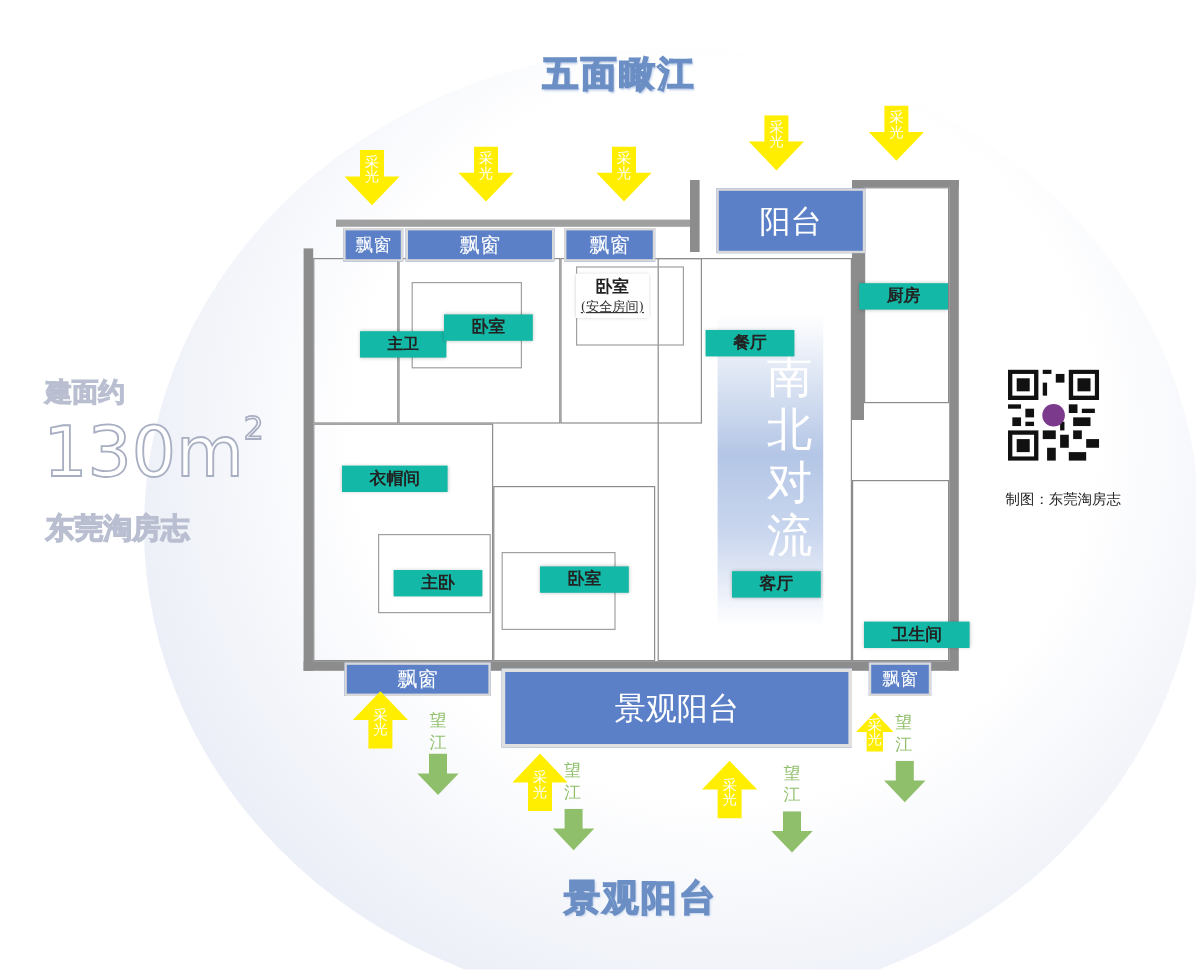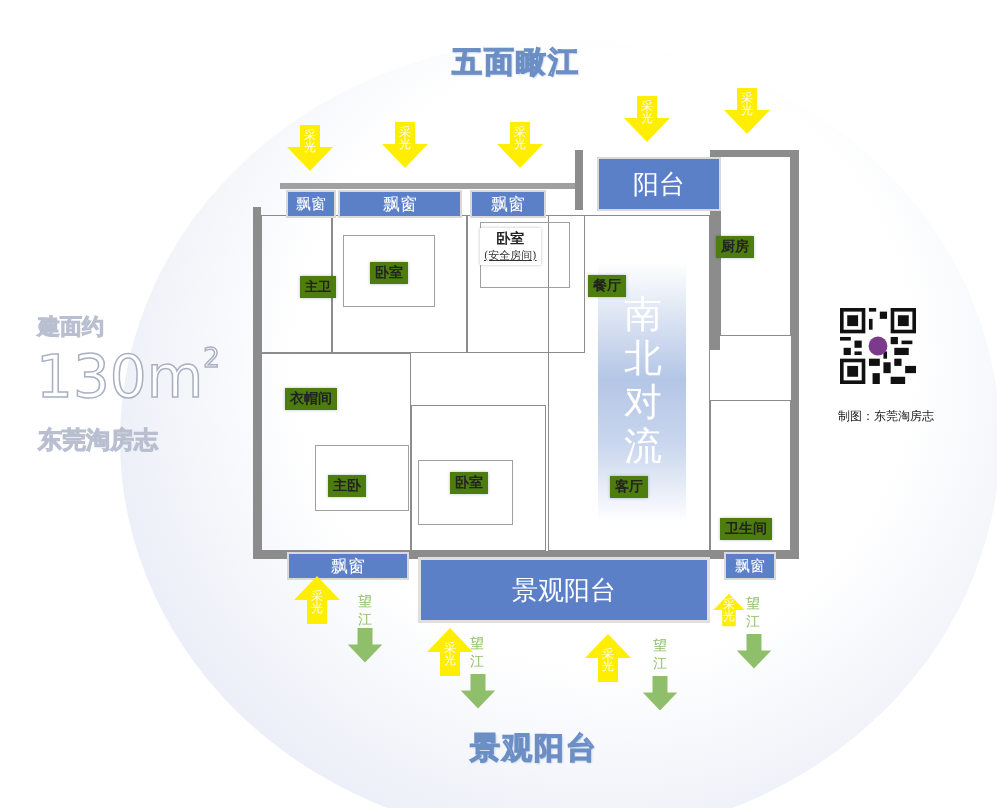--- a/index.html
+++ b/index.html
@@ -5,30 +5,30 @@
   * { box-sizing: border-box; margin: 0; padding: 0; }
   body { width: 997px; height: 808px; position: relative; overflow: hidden; background: #ffffff; font-family: "DejaVu Sans", sans-serif; }
   .bg-circle { position: absolute; left: 120px; top: 40px; width: 880px; height: 800px; border-radius: 50%;
     background: radial-gradient(ellipse at 55% 40%, #ffffff 0%, #ffffff 45%, #eef1f8 70%, #dde3f0 100%); }
   .abs { position: absolute; }
   .outline-title { font-size: 30px; font-weight: bold; color: #ffffff; letter-spacing: 2px;
     -webkit-text-stroke: 1.2px #6b8fc4; text-shadow: 1px 1px 2px #a8bde0; }
   .ghost { color: #ffffff; -webkit-text-stroke: 1px #b9bfd0; font-weight: bold; }
   .wall { position: absolute; background: #8c8c8c; }
   .room-line { position: absolute; border: 1.5px solid #8c8c8c; background: transparent; }
-  .label { position: absolute; background: #4d7c0f; font-family: Liberation Mono, monospace; font-weight: bold; font-size: 14px;
-    color: #222; padding: 2px 5px; box-shadow: 0 0 3px rgba(0,0,0,0.25); white-space: nowrap; }
+  .label { position: absolute; background: #14b8a6; font-family: Liberation Mono, monospace; font-weight: bold; font-size: 14px;
+    color: #222; padding: 2px 23px; box-shadow: 0 0 3px rgba(0,0,0,0.25); white-space: nowrap; }
   .blue-box { position: absolute; background: #5b80c8; color: #fff; display: flex; align-items: center; justify-content: center;
     border: 2px solid #d9d9d9; }
   .arrow-down, .arrow-up { position: absolute; width: 50px; height: 48px; }
   .arrow-txt { position: absolute; color: #ffffff; font-size: 12px; line-height: 12px; width: 14px; text-align: center; }
   .green-txt { position: absolute; color: #8fbf6a; font-family: "DejaVu Serif", serif; font-size: 14px; line-height: 18px; width: 16px; }
   .ns-band { position: absolute; left: 598px; top: 262px; width: 88px; height: 260px;
     background: linear-gradient(to bottom, rgba(255,255,255,0) 0%, #b4c6e6 45%, #c9d6ee 70%, rgba(255,255,255,0.2) 100%); }
-  .ns-txt { position: absolute; left: 618px; top: 292px; width: 50px; color: #fff; font-size: 38px; line-height: 44px; text-align: center; }
+  .ns-txt { position: absolute; left: 633px; top: 292px; width: 50px; color: #fff; font-size: 38px; line-height: 44px; text-align: center; }
   .qr { position: absolute; left: 840px; top: 308px; width: 76px; height: 76px; background: #fff; }
 </style>
 </head>
 <body>
 
 <div class="bg-circle"></div>
 
 <div class="abs outline-title" style="left:452px;top:42px;">五面瞰江</div>
 
 <div class="abs ghost" style="left:38px;top:312px;font-size:22px;">建面约</div>

